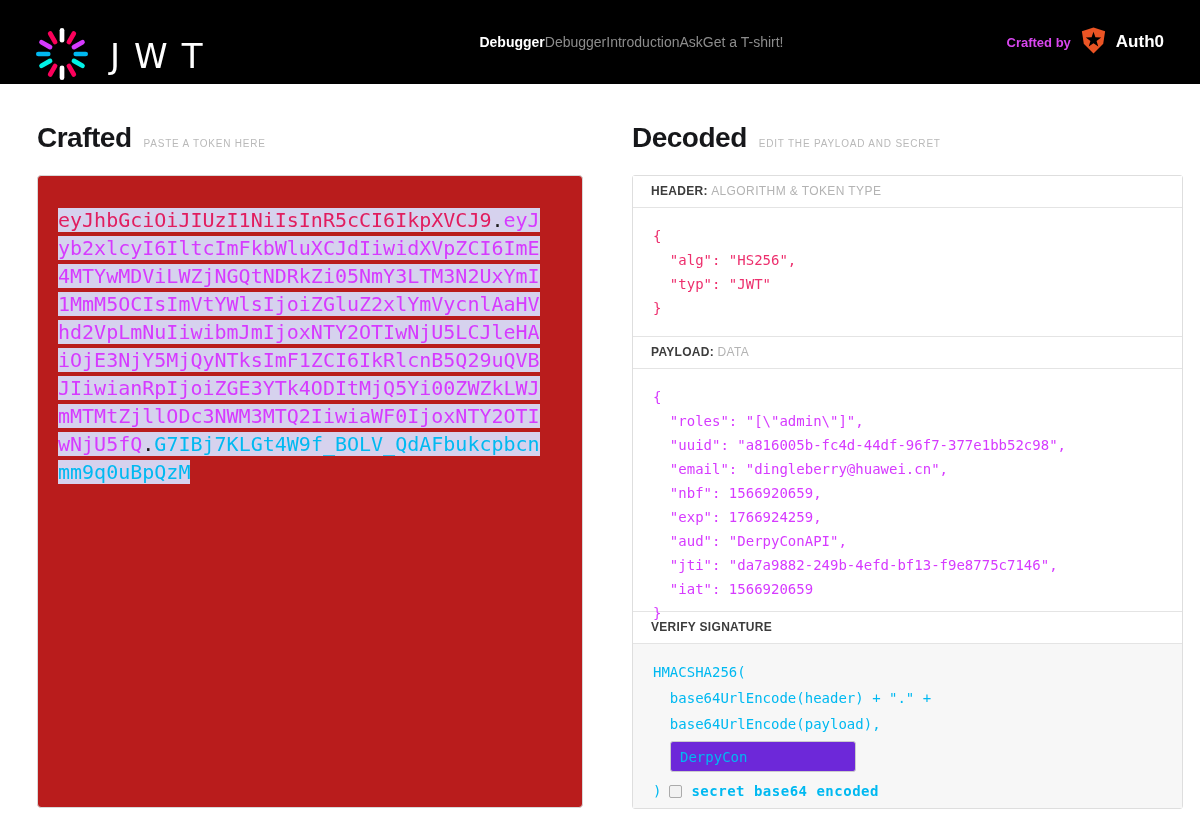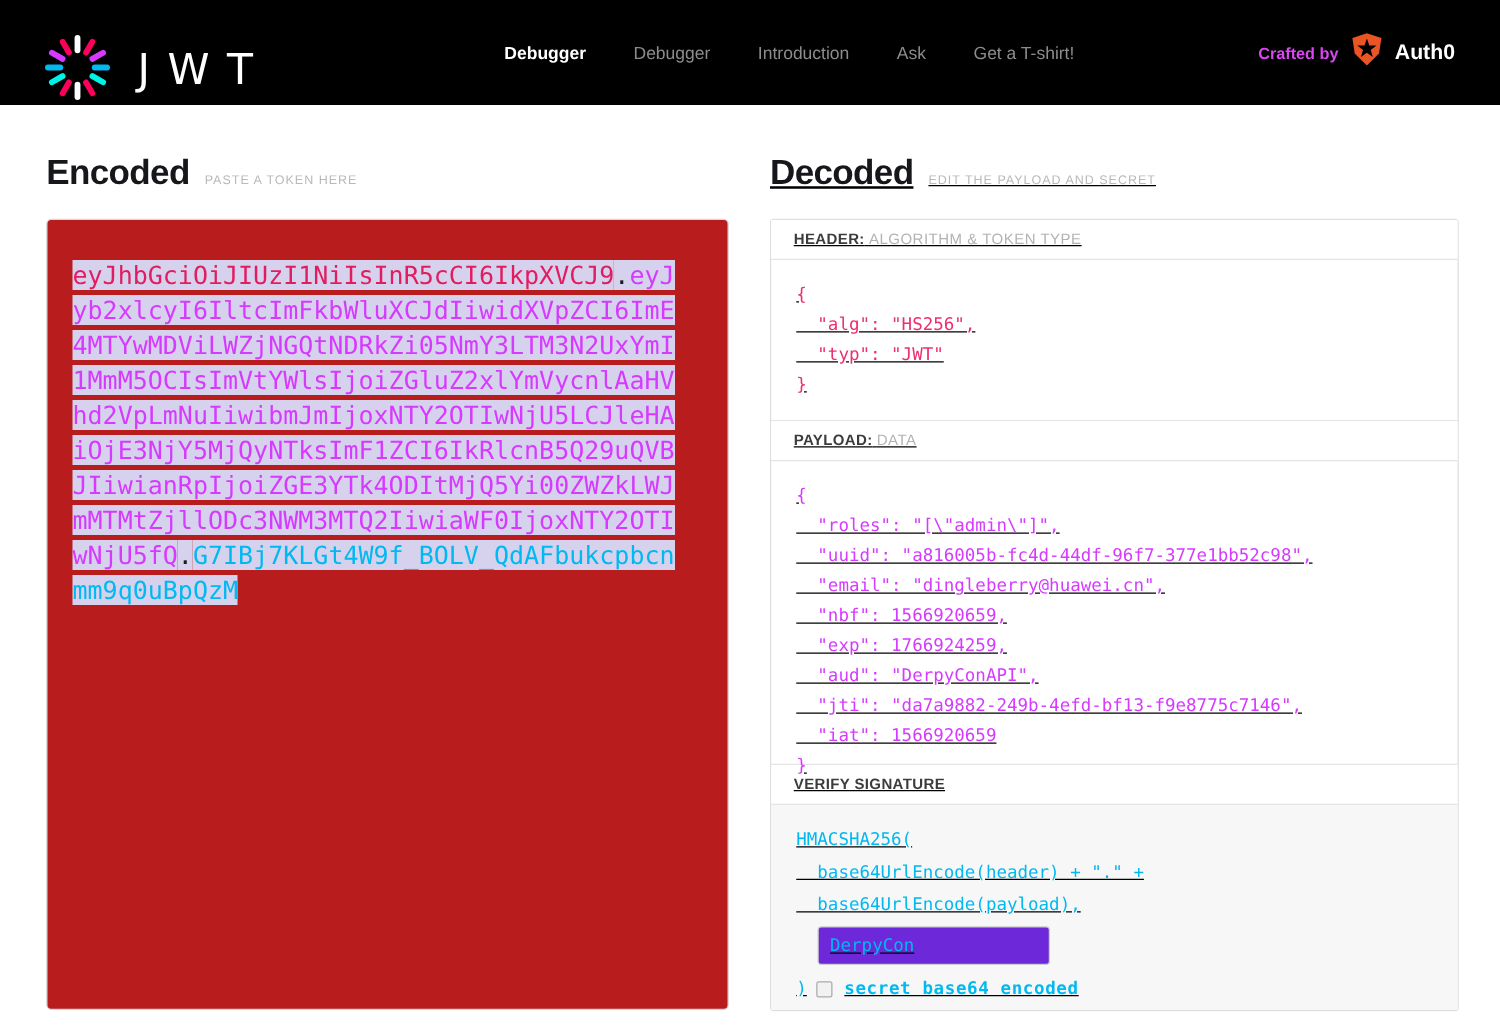--- a/index.html
+++ b/index.html
@@ -4,32 +4,32 @@
 <style>
   * { box-sizing: border-box; margin: 0; padding: 0; }
   html, body { width: 1200px; height: 827px; overflow: hidden; background: #ffffff;
     font-family: "Liberation Sans", sans-serif; }
 
   
   .navbar { height: 84px; background: #000; display: flex; align-items: center; padding: 0 36px; }
   .brand { display: flex; align-items: center; gap: 18px; cursor: pointer; margin-top: 28px; }
   .brand-word { color: #fff; font-size: 34px; font-weight: 500; letter-spacing: 14px;
     font-family: "DejaVu Sans", sans-serif; margin-left: 4px; }
-  .nav-links { flex: 1; display: flex; justify-content: center; gap: 38px; margin-left: 40px; }
+  .nav-links { flex: 1; display: flex; justify-content: center; margin-left: 40px; }
   .nav-link { color: #8c8c8c; font-size: 14px; text-decoration: none; cursor: pointer; }
   .nav-link.active { color: #ffffff; font-weight: bold; }
   .crafted { display: flex; align-items: center; gap: 9px; }
   .crafted-label { color: #d946ef; font-size: 13px; font-weight: bold; }
   .auth0-word { color: #fff; font-size: 17px; font-weight: bold; }
 
   
   .main { position: relative; height: 743px; }
   .col { position: absolute; top: 38px; }
   .col-encoded { left: 37px; width: 546px; }
-  .col-decoded { left: 616px; width: 551px; text-decoration: underline; }
+  .col-decoded { left: 632px; width: 551px; }
   .heading { display: flex; align-items: baseline; height: 30px; }
   .heading-title { font-size: 28px; font-weight: 600; color: #16171a; letter-spacing: -0.5px; }
   .heading-sub { font-size: 10px; color: #b9b9b9; letter-spacing: 0.8px; margin-left: 12px;
     text-transform: uppercase; }
 
   
   .token-box { margin-top: 23px; height: 633px; border: 1px solid #d8d8d8; border-radius: 4px;
     background: #b91c1c; padding: 30px 18px 0 20px; cursor: text; }
   .token-text { font-family: "DejaVu Sans Mono", monospace; font-size: 20px; line-height: 28px;
     width: 486px; word-break: break-all; }
@@ -104,21 +104,21 @@
       </svg>
     </span>
     <span class="auth0-word">Auth0</span>
   </div>
 </nav>
 
 <main class="main">
 
   <section class="col col-encoded">
     <div class="heading">
-      <span class="heading-title">Encoded</span>
+      <span class="heading-title">Crafted</span>
       <span class="heading-sub">PASTE A TOKEN HERE</span>
     </div>
     <div class="token-box">
       <div class="token-text">
         <span class="tok-h">eyJhbGciOiJIUzI1NiIsInR5cCI6IkpXVCJ9</span><span class="tok-dot">.</span><span class="tok-p">eyJyb2xlcyI6IltcImFkbWluXCJdIiwidXVpZCI6ImE4MTYwMDViLWZjNGQtNDRkZi05NmY3LTM3N2UxYmI1MmM5OCIsImVtYWlsIjoiZGluZ2xlYmVycnlAaHVhd2VpLmNuIiwibmJmIjoxNTY2OTIwNjU5LCJleHAiOjE3NjY5MjQyNTksImF1ZCI6IkRlcnB5Q29uQVBJIiwianRpIjoiZGE3YTk4ODItMjQ5Yi00ZWZkLWJmMTMtZjllODc3NWM3MTQ2IiwiaWF0IjoxNTY2OTIwNjU5fQ</span><span class="tok-dot">.</span><span class="tok-s">G7IBj7KLGt4W9f_BOLV_QdAFbukcpbcnmm9q0uBpQzM</span>
       </div>
     </div>
   </section>
 
   <section class="col col-decoded">

